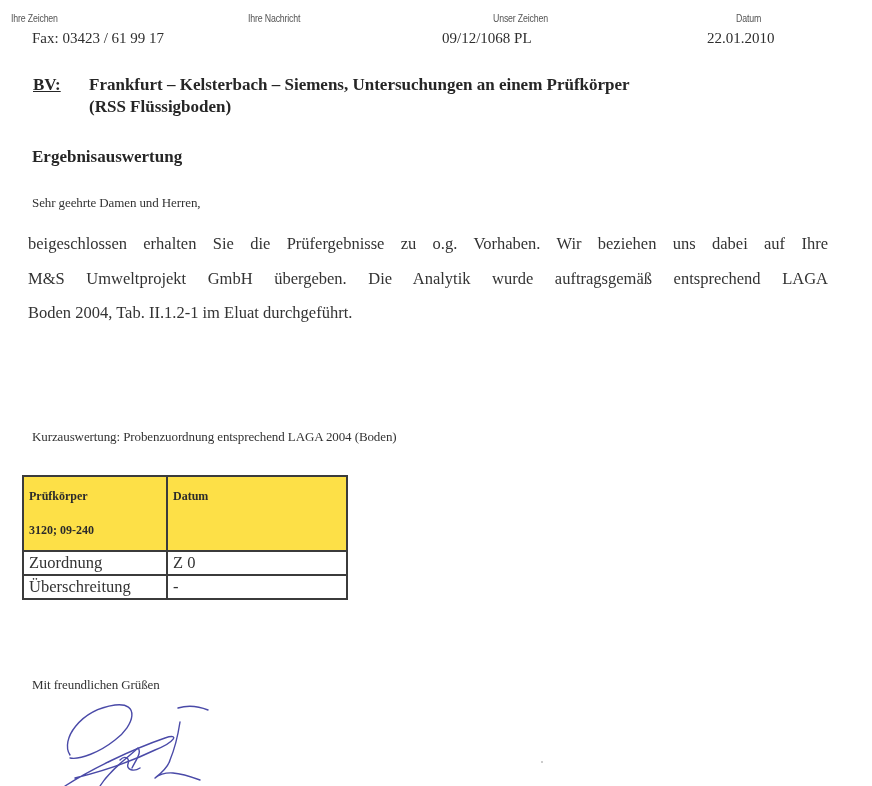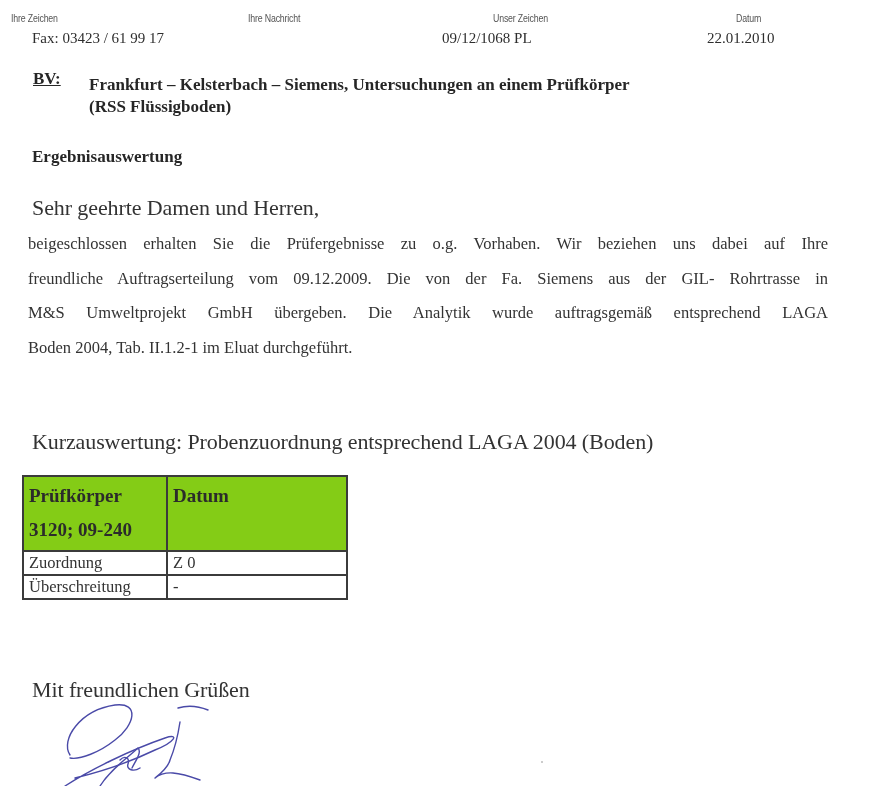--- a/index.html
+++ b/index.html
@@ -27,29 +27,29 @@
   .val {
     font-size: 15px;
     color: #2e2e2e;
   }
   .subject {
     font-weight: bold;
     font-size: 17px;
     color: #262626;
     line-height: 22px;
   }
-  .subject-key { position: absolute; left: 33px; top: 68px; text-decoration: underline; }
+  .subject-key { position: absolute; left: 33px; top: 74px; text-decoration: underline; }
   .subject-text { position: absolute; left: 89px; top: 74px; }
   .h-eval {
     font-weight: bold;
     font-size: 17px;
     color: #262626;
   }
   .body-text {
-    font-size: 22px;
+    font-size: 13px;
     color: #333;
     letter-spacing: -0.1px;
   }
   .para {
     position: absolute;
     left: 16px;
     top: 227px;
     width: 800px;
     font-size: 16.5px;
     line-height: 34.5px;
@@ -68,24 +68,24 @@
     border-collapse: collapse;
     font-size: 16.5px;
     color: #333;
   }
   table.result td {
     border: 2px solid #3b3b3b;
     padding: 0 5px;
     vertical-align: top;
   }
   table.result tr.head td {
-    background: #84cc16;
+    background: #fde047;
     height: 71px;
     font-weight: bold;
-    font-size: 19px;
+    font-size: 12px;
     color: #2b2b2b;
     line-height: 34px;
     padding-top: 2px;
   }
   table.result td.c1 { width: 132px; }
   table.result tr.row td {
     height: 22px;
     line-height: 22px;
     padding-top: 0;
     border-radius: 11px;
@@ -132,21 +132,20 @@
     <div style="white-space:nowrap;">(RSS Flüssigboden)</div>
   </div>
 </div>
 
 <div class="abs h-eval" style="left:32px; top:147px;">Ergebnisauswertung</div>
 
 <div class="abs body-text" style="left:32px; top:195px;">Sehr geehrte Damen und Herren,</div>
 
 <div class="para">
   <span class="p-justify">beigeschlossen erhalten Sie die Prüfergebnisse zu o.g. Vorhaben. Wir beziehen uns dabei auf Ihre</span>
-  <span class="p-justify">freundliche Auftragserteilung vom 09.12.2009. Die von der Fa. Siemens aus der GIL- Rohrtrasse in</span>
   <span class="p-justify">M&amp;S Umweltprojekt GmbH übergeben. Die Analytik wurde auftragsgemäß entsprechend LAGA</span>
   <span>Boden 2004, Tab. II.1.2-1 im Eluat durchgeführt.</span>
 </div>
 
 <div class="abs body-text" style="left:32px; top:429px;">Kurzauswertung: Probenzuordnung entsprechend LAGA 2004 (Boden)</div>
 
 <table class="result">
   <tbody>
       <tr class="head">
     <td class="c1">

